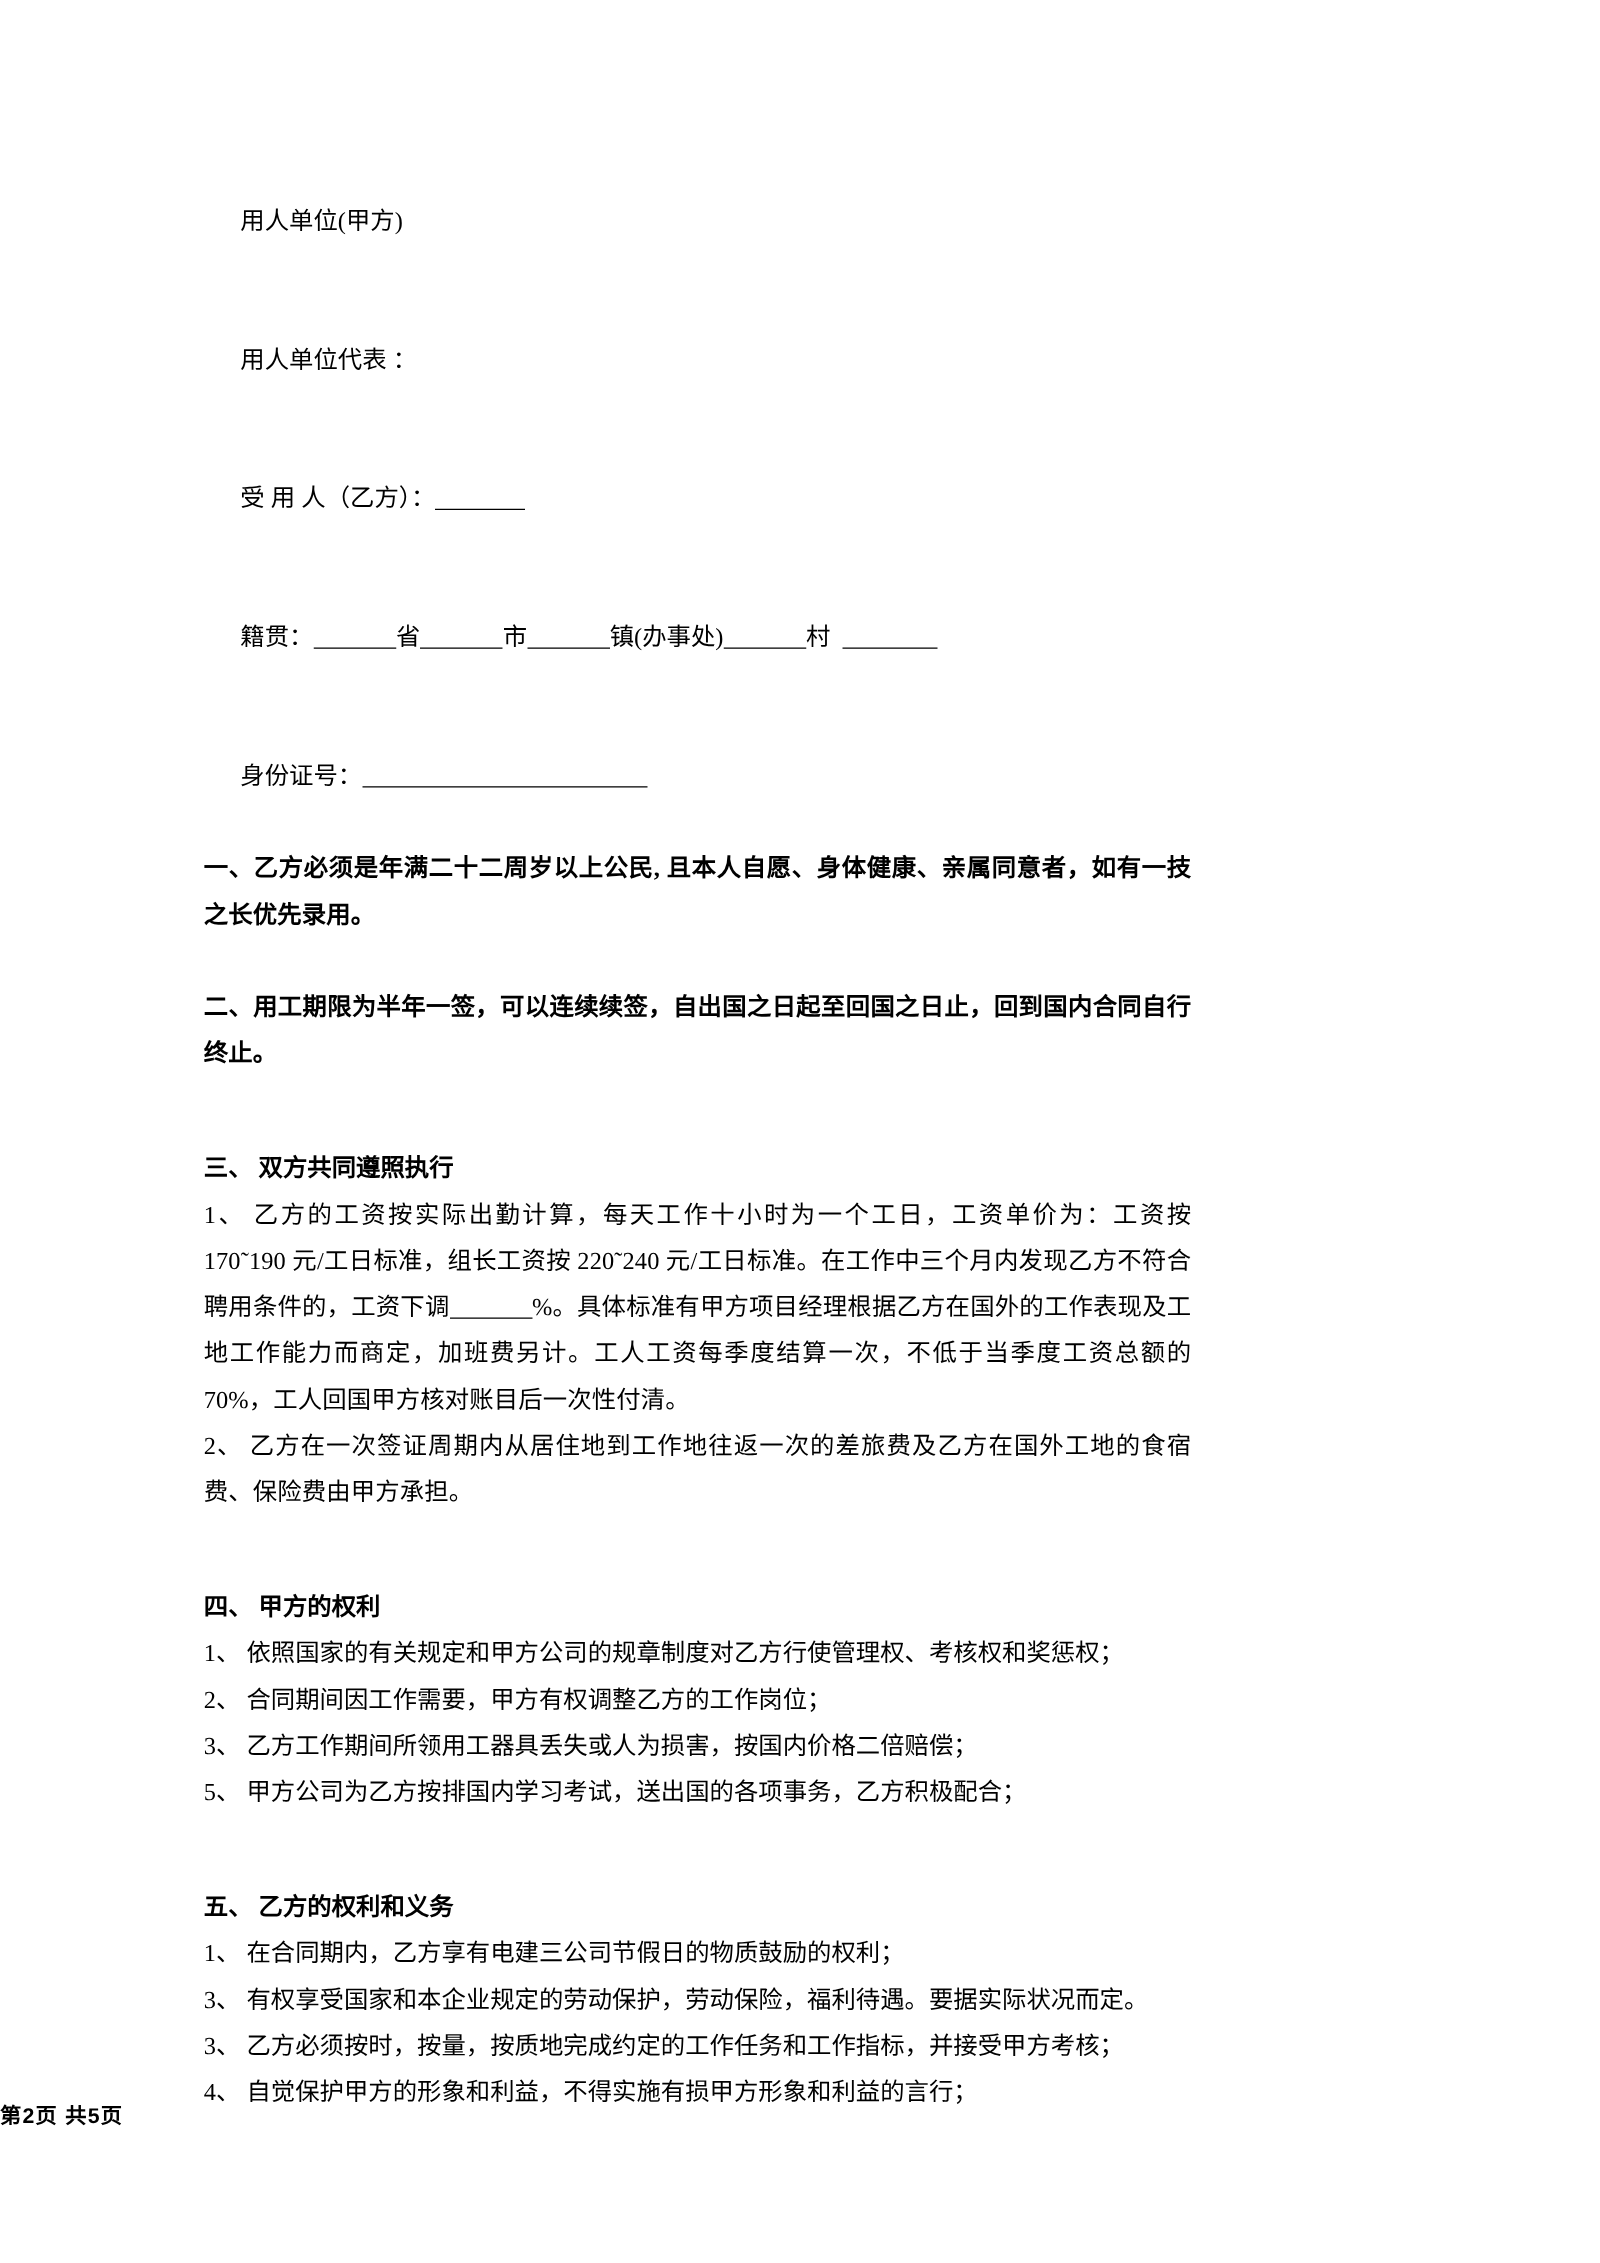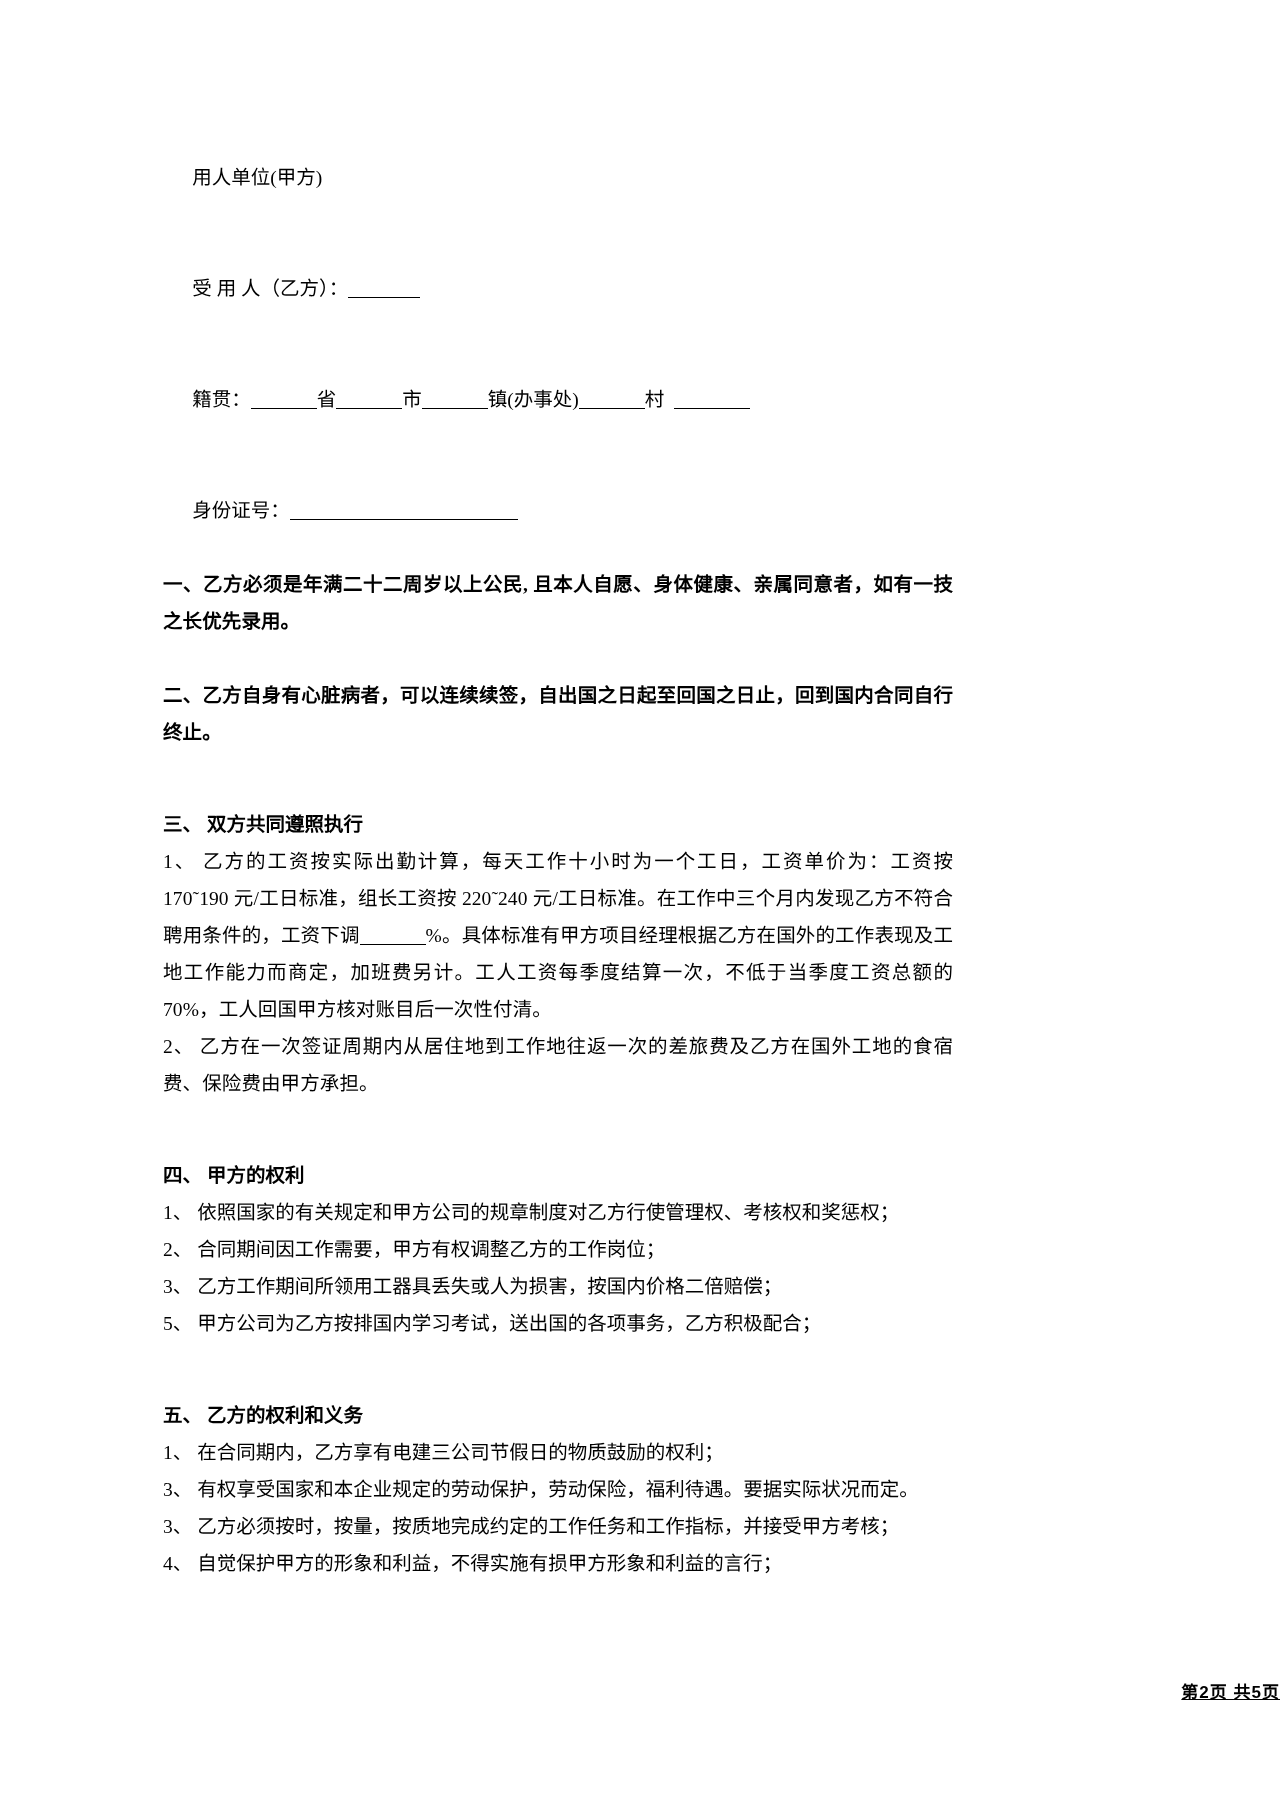--- a/index.html
+++ b/index.html
@@ -80,58 +80,60 @@
     text-justify: inter-ideograph;
   }
   .spacer-md { height: 37px; }
   .spacer-lg { height: 55px; }
 
   .footer {
     position: absolute;
     left: 0;
     top: 1678px;
     width: 1280px;
-    text-align: right;
+    text-align: left;
     font-size: 17px;
     font-family: "Liberation Sans", "DejaVu Sans", sans-serif;
     font-weight: bold;
     letter-spacing: 1px;
-    text-decoration: underline;
   }
 </style>
 </head>
 <body>
 
 <div class="page">
 
   <div class="content">
 
     <div class="form-line">
       <span>用人单位(甲方)</span>
     </div>
 
+    <div class="form-line">
+      <span>用人单位代表 ：</span>
+    </div>
 
     <div class="form-line">
       <span>受 用 人（乙方）：</span><span class="fill fill-name"></span>
     </div>
 
     <div class="form-line">
       <span>籍贯：</span><span class="fill fill-region"></span><span>省</span><span class="fill fill-region"></span><span>市</span><span class="fill fill-region"></span><span>镇(办事处)</span><span class="fill fill-region"></span><span>村</span>  <span class="fill fill-last"></span>
     </div>
 
     <div class="form-line">
       <span>身份证号：</span><span class="fill fill-id"></span>
     </div>
 
 
     <p class="para bold">一、乙方必须是年满二十二周岁以上公民, 且本人自愿、身体健康、亲属同意者，如有一技之长优先录用。</p>
 
     <div class="spacer-md"></div>
 
-    <p class="para bold">二、乙方自身有心脏病者，可以连续续签，自出国之日起至回国之日止，回到国内合同自行终止。</p>
+    <p class="para bold">二、用工期限为半年一签，可以连续续签，自出国之日起至回国之日止，回到国内合同自行终止。</p>
 
     <div class="spacer-lg"></div>
 
     <p class="heading">三、 双方共同遵照执行</p>
 
     <p class="para"><span>1、 乙方的工资按实际出勤计算，每天工作十小时为一个工日，工资单价为：工资按 170˜190 元/工日标准，组长工资按 220˜240 元/工日标准。在工作中三个月内发现乙方不符合聘用条件的，工资下调</span><span class="fill fill-pct"></span><span>%。具体标准有甲方项目经理根据乙方在国外的工作表现及工地工作能力而商定，加班费另计。工人工资每季度结算一次，不低于当季度工资总额的 70%，工人回国甲方核对账目后一次性付清。</span></p>
 
     <p class="para">2、 乙方在一次签证周期内从居住地到工作地往返一次的差旅费及乙方在国外工地的食宿费、保险费由甲方承担。</p>
 
     <div class="spacer-lg"></div>

